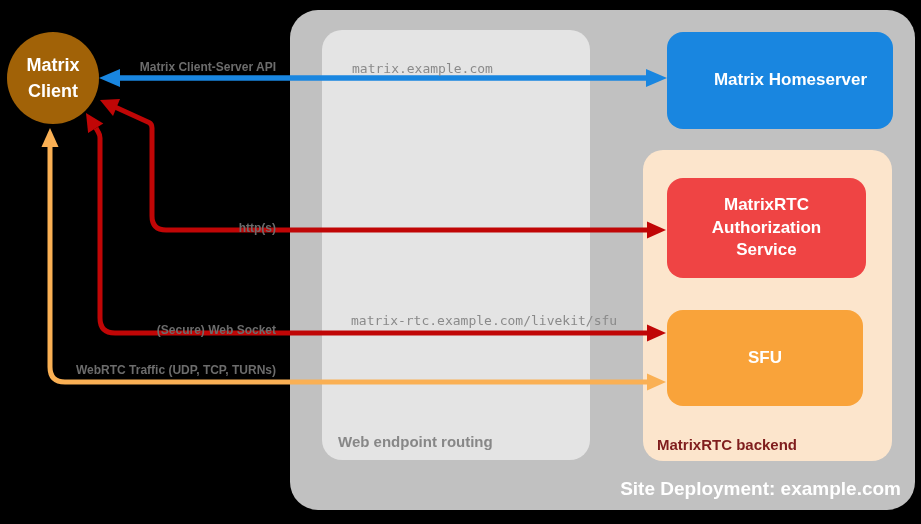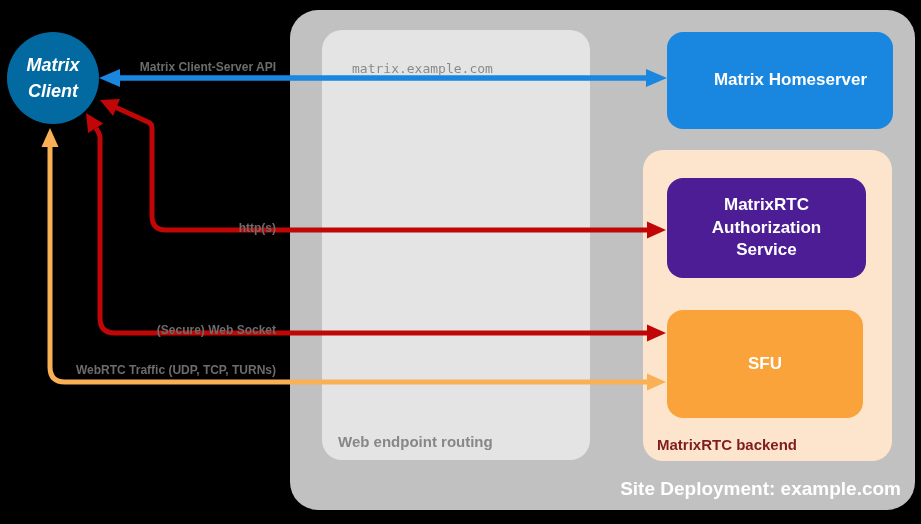--- a/index.html
+++ b/index.html
@@ -13,25 +13,25 @@
       background:#E4E4E4;border-radius:20px;}
   .web-routing-label{position:absolute;left:16px;bottom:10px;color:#878787;font-size:15px;font-weight:700;}
   .backend{position:absolute;left:643px;top:150px;width:249px;height:311px;
       background:#FCE5CC;border-radius:20px;}
   .backend-label{position:absolute;left:14px;bottom:8px;color:#7f1d1d;font-size:15px;font-weight:700;}
   
   .node{position:absolute;display:flex;align-items:center;justify-content:center;
       color:#fff;font-weight:700;font-size:17px;text-align:center;border-radius:16px;
       white-space:pre-line;line-height:1.35;}
   .homeserver{left:667px;top:32px;width:205px;height:97px;background:#1986E0;padding-left:21px;}
-  .auth-service{left:667px;top:178px;width:199px;height:100px;background:#4c1d95;}
-  .sfu{left:667px;top:310px;width:196px;height:108px;background:#F9A33A;}
+  .auth-service{left:667px;top:178px;width:199px;height:100px;background:#ef4444;}
+  .sfu{left:667px;top:310px;width:196px;height:96px;background:#F9A33A;}
   .client-circle{position:absolute;left:7px;top:32px;width:92px;height:92px;border-radius:50%;
-      background:#0369a1;display:flex;align-items:center;justify-content:center;
-      color:#fff;font-weight:700;font-size:18px;text-align:center;white-space:pre-line;line-height:1.45;font-style:italic;}
+      background:#a16207;display:flex;align-items:center;justify-content:center;
+      color:#fff;font-weight:700;font-size:18px;text-align:center;white-space:pre-line;line-height:1.45;}
   
   .endpoint{position:absolute;font-family:"DejaVu Sans Mono",monospace;font-size:13px;color:#8A8A8A;z-index:6;margin-left:20px;}
   .ep0{left:332px;top:61px;}
   .ep1{left:331px;top:209px;}
   .ep2{left:331px;top:313px;}
   
   .conn-label{position:absolute;left:30px;width:246px;text-align:right;
       font-size:12px;font-weight:700;color:#6C6C6C;z-index:6;}
   .cl0{top:60px;}
   .cl1{top:209px;margin-top:12px;}
@@ -86,19 +86,20 @@
     </g>
 
     <g>
       <path d="M 50 145 L 50 367 Q 50 382 65 382 L 650 382" fill="none" stroke-width="5" stroke-linejoin="round" stroke="#FAB054"></path>
       <polygon points="50,128 41.5,147 58.5,147" fill="#FAB054"></polygon>
       <polygon points="666,382 647,373.5 647,390.5" fill="#FAB054"></polygon>
     </g>
   </svg>
 
   <span class="endpoint ep0">matrix.example.com</span>
+  <span class="endpoint ep2">matrix-rtc.example.com/livekit/sfu</span>
 
   <span class="conn-label cl0">Matrix Client-Server API</span>
   <span class="conn-label cl1">http(s)</span>
   <span class="conn-label cl2">(Secure) Web Socket</span>
   <span class="conn-label cl3">WebRTC Traffic (UDP, TCP, TURNs)</span>
 
 </div>
 
 </body></html>

